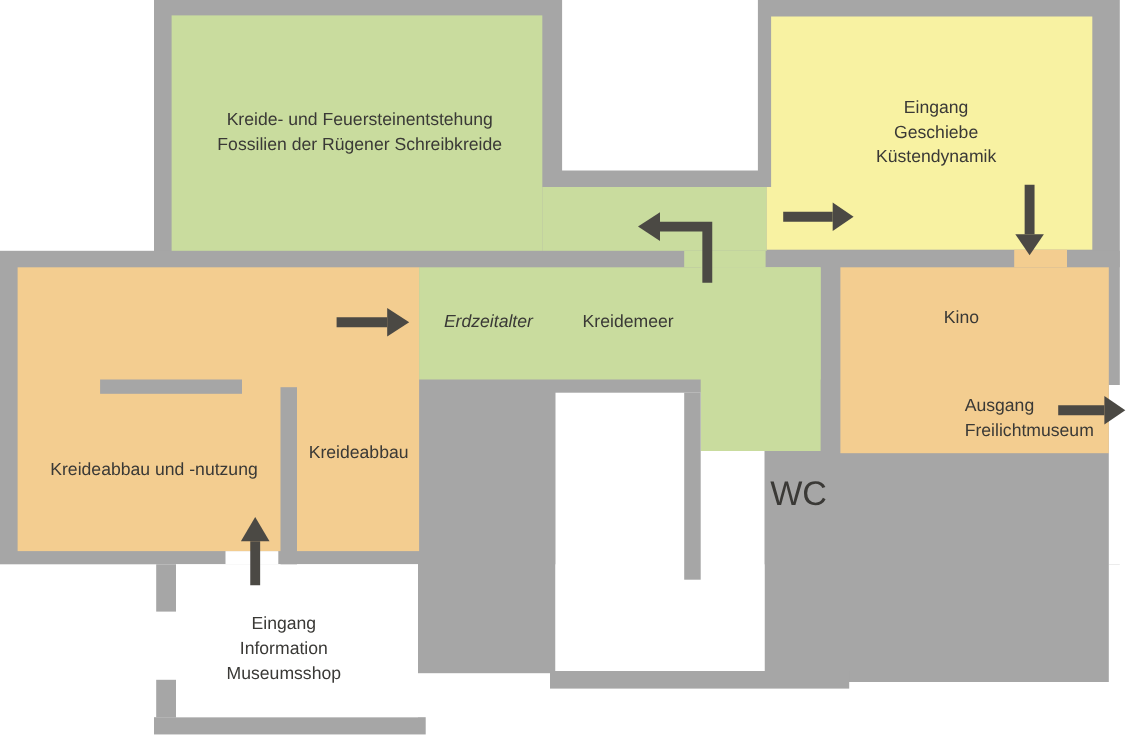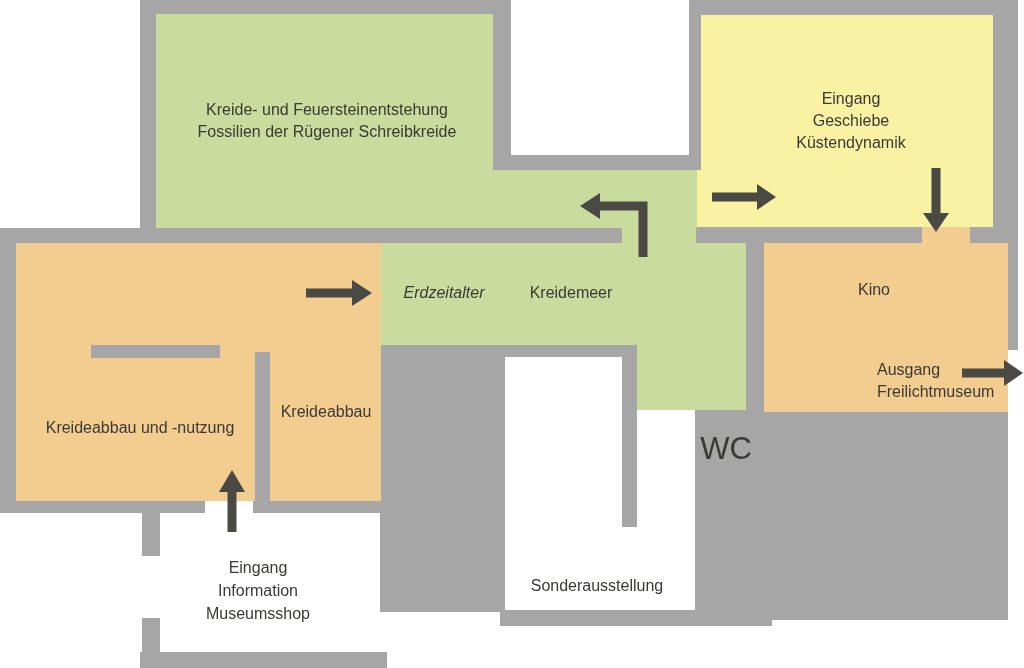--- a/index.html
+++ b/index.html
@@ -140,20 +140,19 @@
 Fossilien der Rügener Schreibkreide</div>
   <div class="label lbl-eiszeit">Eingang
 Geschiebe
 Küstendynamik</div>
   <div class="label lbl-erdzeitalter">Erdzeitalter</div>
   <div class="label lbl-kreidemeer">Kreidemeer</div>
   <div class="label lbl-kino">Kino</div>
   <div class="label lbl-kreideabbau">Kreideabbau und -nutzung</div>
   <div class="label lbl-heilkreide">Kreideabbau</div>
   <div class="label lbl-wc">WC</div>
-  <div class="label lbl-sonder">Sonderausstellung</div>
   <div class="label lbl-eingang">Eingang
 Information
 Museumsshop</div>
   <div class="label lbl-ausgang">Ausgang
 Freilichtmuseum</div>
 
 </div>
 
 </body></html>

